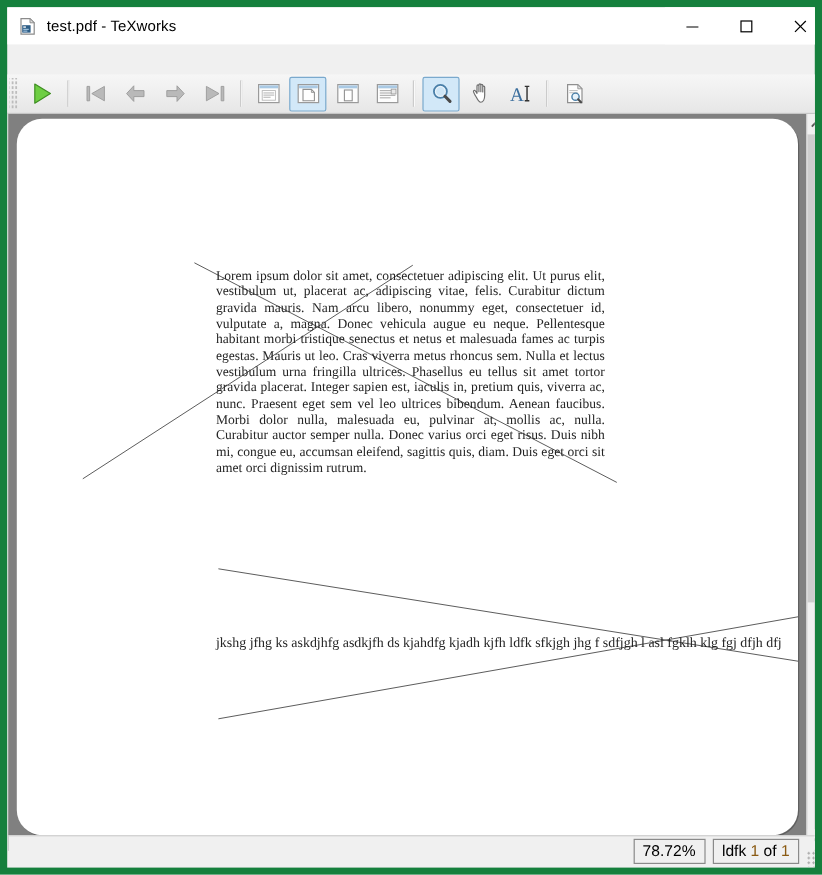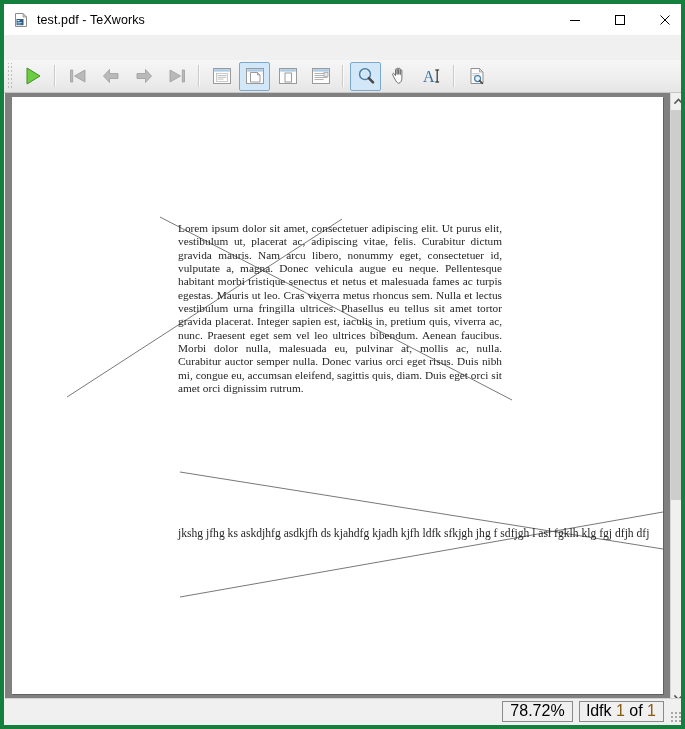--- a/index.html
+++ b/index.html
@@ -8,21 +8,21 @@
     overflow: hidden;
     background: #ffffff;
     font-family: "Liberation Sans", sans-serif;
     -webkit-font-smoothing: antialiased;
   }
   #app {
     position: relative;
     width: 685px; height: 729px;
     background: #f0f0f0;
     box-sizing: border-box;
-    border: 4px solid #15803d;
+    border: 6px solid #15803d;
     overflow: hidden;
   }
 
   
   .titlebar {
     position: absolute; left: 0; top: 0;
     width: 683px; height: 31px;
     background: #ffffff;
     display: flex; align-items: center;
   }
@@ -111,20 +111,21 @@
     background: #808080;
     overflow: hidden;
   }
   .page {
     position: absolute;
     left: 7px; top: 4px;
     width: 651px; height: 597px;
     background: #ffffff;
     box-shadow: 1px 1px 0 rgba(0,0,0,0.25);
     overflow: hidden;
+    border-radius: 21px;
   }
   .doc-body {
     position: absolute;
     left: 166px; top: 125px;
     width: 324px;
     font-family: "Liberation Serif", serif;
     font-size: 11.3px;
     line-height: 13.35px;
     color: #252525;
     text-align: justify;
@@ -170,21 +171,21 @@
     position: absolute; left: 1px; bottom: 1px;
     width: 681px; height: 26px;
     background: #f0f0f0;
     border-top: 1px solid #d2d2d2;
     display: flex; align-items: center; justify-content: flex-end;
     box-sizing: border-box;
   }
   .sb-field {
     border: 1px solid #8a8a8a;
     background: #f0f0f0;
-    font-size: 16px;
+    font-size: 13px;
     color: #000000;
     padding: 1px 7px 2px 7px;
     line-height: 16px;
     margin-right: 6px;
     white-space: nowrap;
   }
   .sb-field .pg-num { color: #8a5a12; }
   .sb-grip {
     width: 13px; height: 13px; margin-right: 3px; margin-top: 8px;
     align-self: flex-end;

